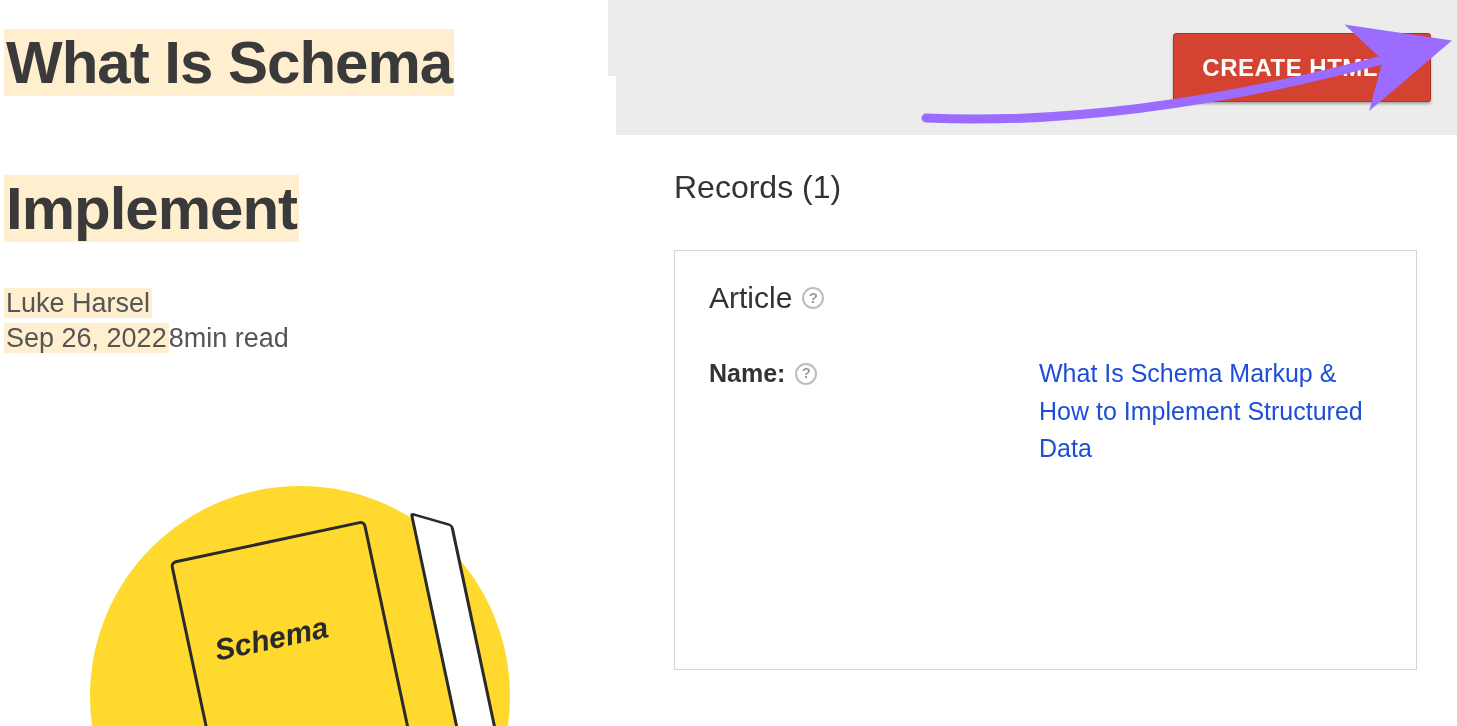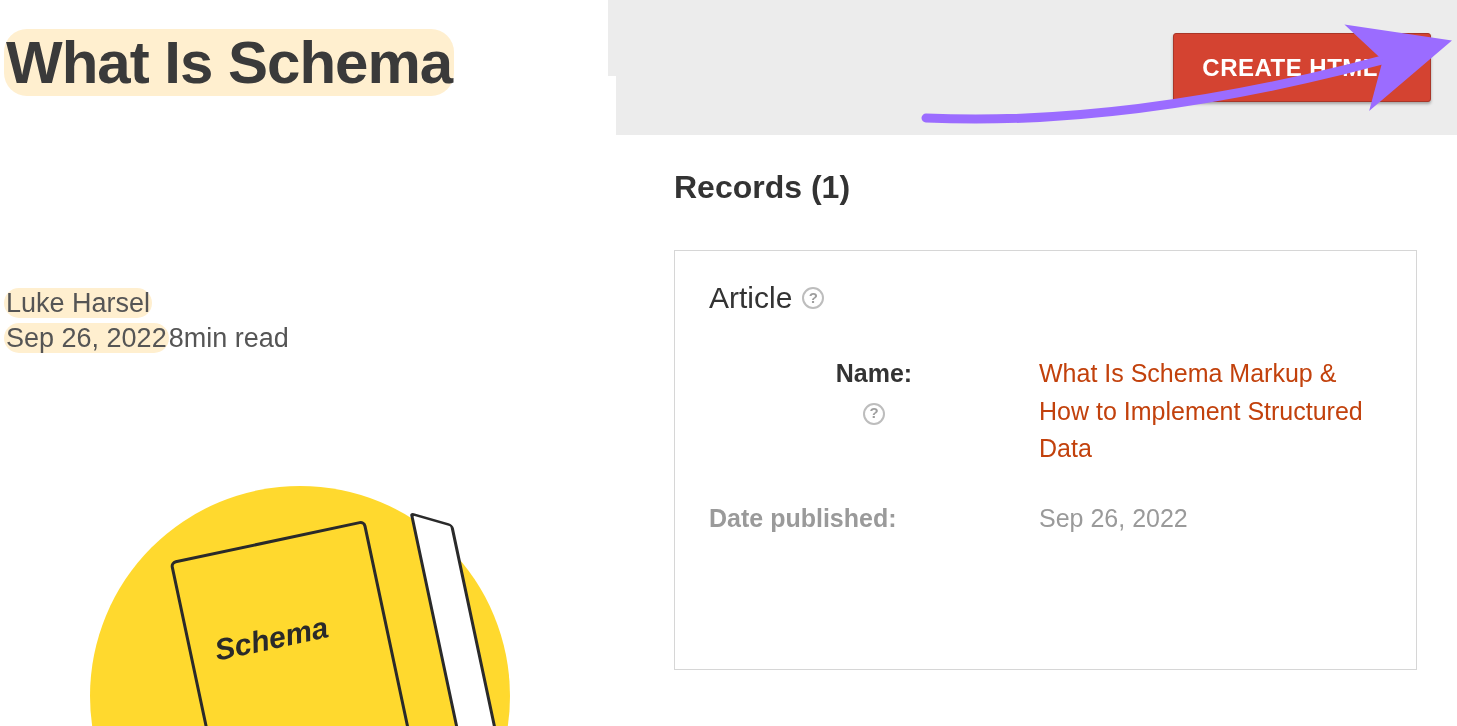--- a/index.html
+++ b/index.html
@@ -24,21 +24,20 @@
     .left h1 {
       font-size:60px;
       line-height:1.22;
       font-weight:600;
       color:#3a3a3a;
       letter-spacing:-1px;
     }
     .hl {
       background:#ffefcf;
       padding:0 2px;
-      border-radius:23px;
     }
     .meta {
       margin-top:40px;
       font-size:27px;
       color:#555;
       line-height:1.3;
     }
     .meta .hl { background:#ffefcf; }
     .illus-wrap {
       position:absolute;
@@ -134,21 +133,21 @@
       pointer-events:none;
     }
     .content {
       flex:1;
       background:#fff;
       padding:34px 40px 0 58px;
     }
     .records-title {
       font-size:32px;
       color:#333;
-      font-weight:700;
+      font-weight:400;
     }
     .card {
       margin-top:44px;
       border:1px solid #d6d6d6;
       padding:30px 34px 3px 34px;
       min-height:420px;
     }
     .card-head {
       display:flex;
       align-items:center;
@@ -172,41 +171,41 @@
       padding-bottom:1px;
     }
     table.fields {
       width:100%;
       border-collapse:collapse;
     }
     table.fields td {
       vertical-align:top;
       padding:10px 0 22px 0;
       font-size:25px;
-      color:#c2410c;
+      color:#1d4ed8;
       line-height:1.5;
     }
     table.fields td.label {
       width:330px;
       font-weight:700;
       color:#333;
     }
     table.fields tr.faded td.label { color:#9a9a9a; }
     table.fields tr.faded td.value { color:#9a9a9a; }
-    .lbl-wrap { display:flex; align-items:center; gap:10px;flex-direction:column; }
+    .lbl-wrap { display:flex; align-items:center; gap:10px; }
   </style>
 </head>
 <body>
 
 <div class="split">
   <div class="left">
     <h1>
       <span class="hl">What Is Schema</span><br>
       <br>
-      <br>
+      <span class="hl">Implement</span><br>
     </h1>
     <div class="meta">
       <span class="hl">Luke Harsel</span><br>
       <span class="hl">Sep 26, 2022</span><span>8min read</span>
     </div>
     <div class="illus-wrap">
       <div class="yellow-circle">
         <div class="book">
           <div class="spine"></div>
           <div class="cover"></div>
@@ -252,24 +251,18 @@
           <tbody>
               <tr>
             <td class="label">
               <span class="lbl-wrap">
                 <span>Name:</span>
                 <span class="help">?</span>
               </span>
             </td>
             <td class="value">What Is Schema Markup &amp; How to Implement Structured Data</td>
           </tr>
-          <tr class="faded">
-            <td class="label">
-              <span>Date published:</span>
-            </td>
-            <td class="value">Sep 26, 2022</td>
-          </tr>
         </tbody>
           </table>
       </div>
     </div>
   </div>
 </div>
 
 </body></html>

